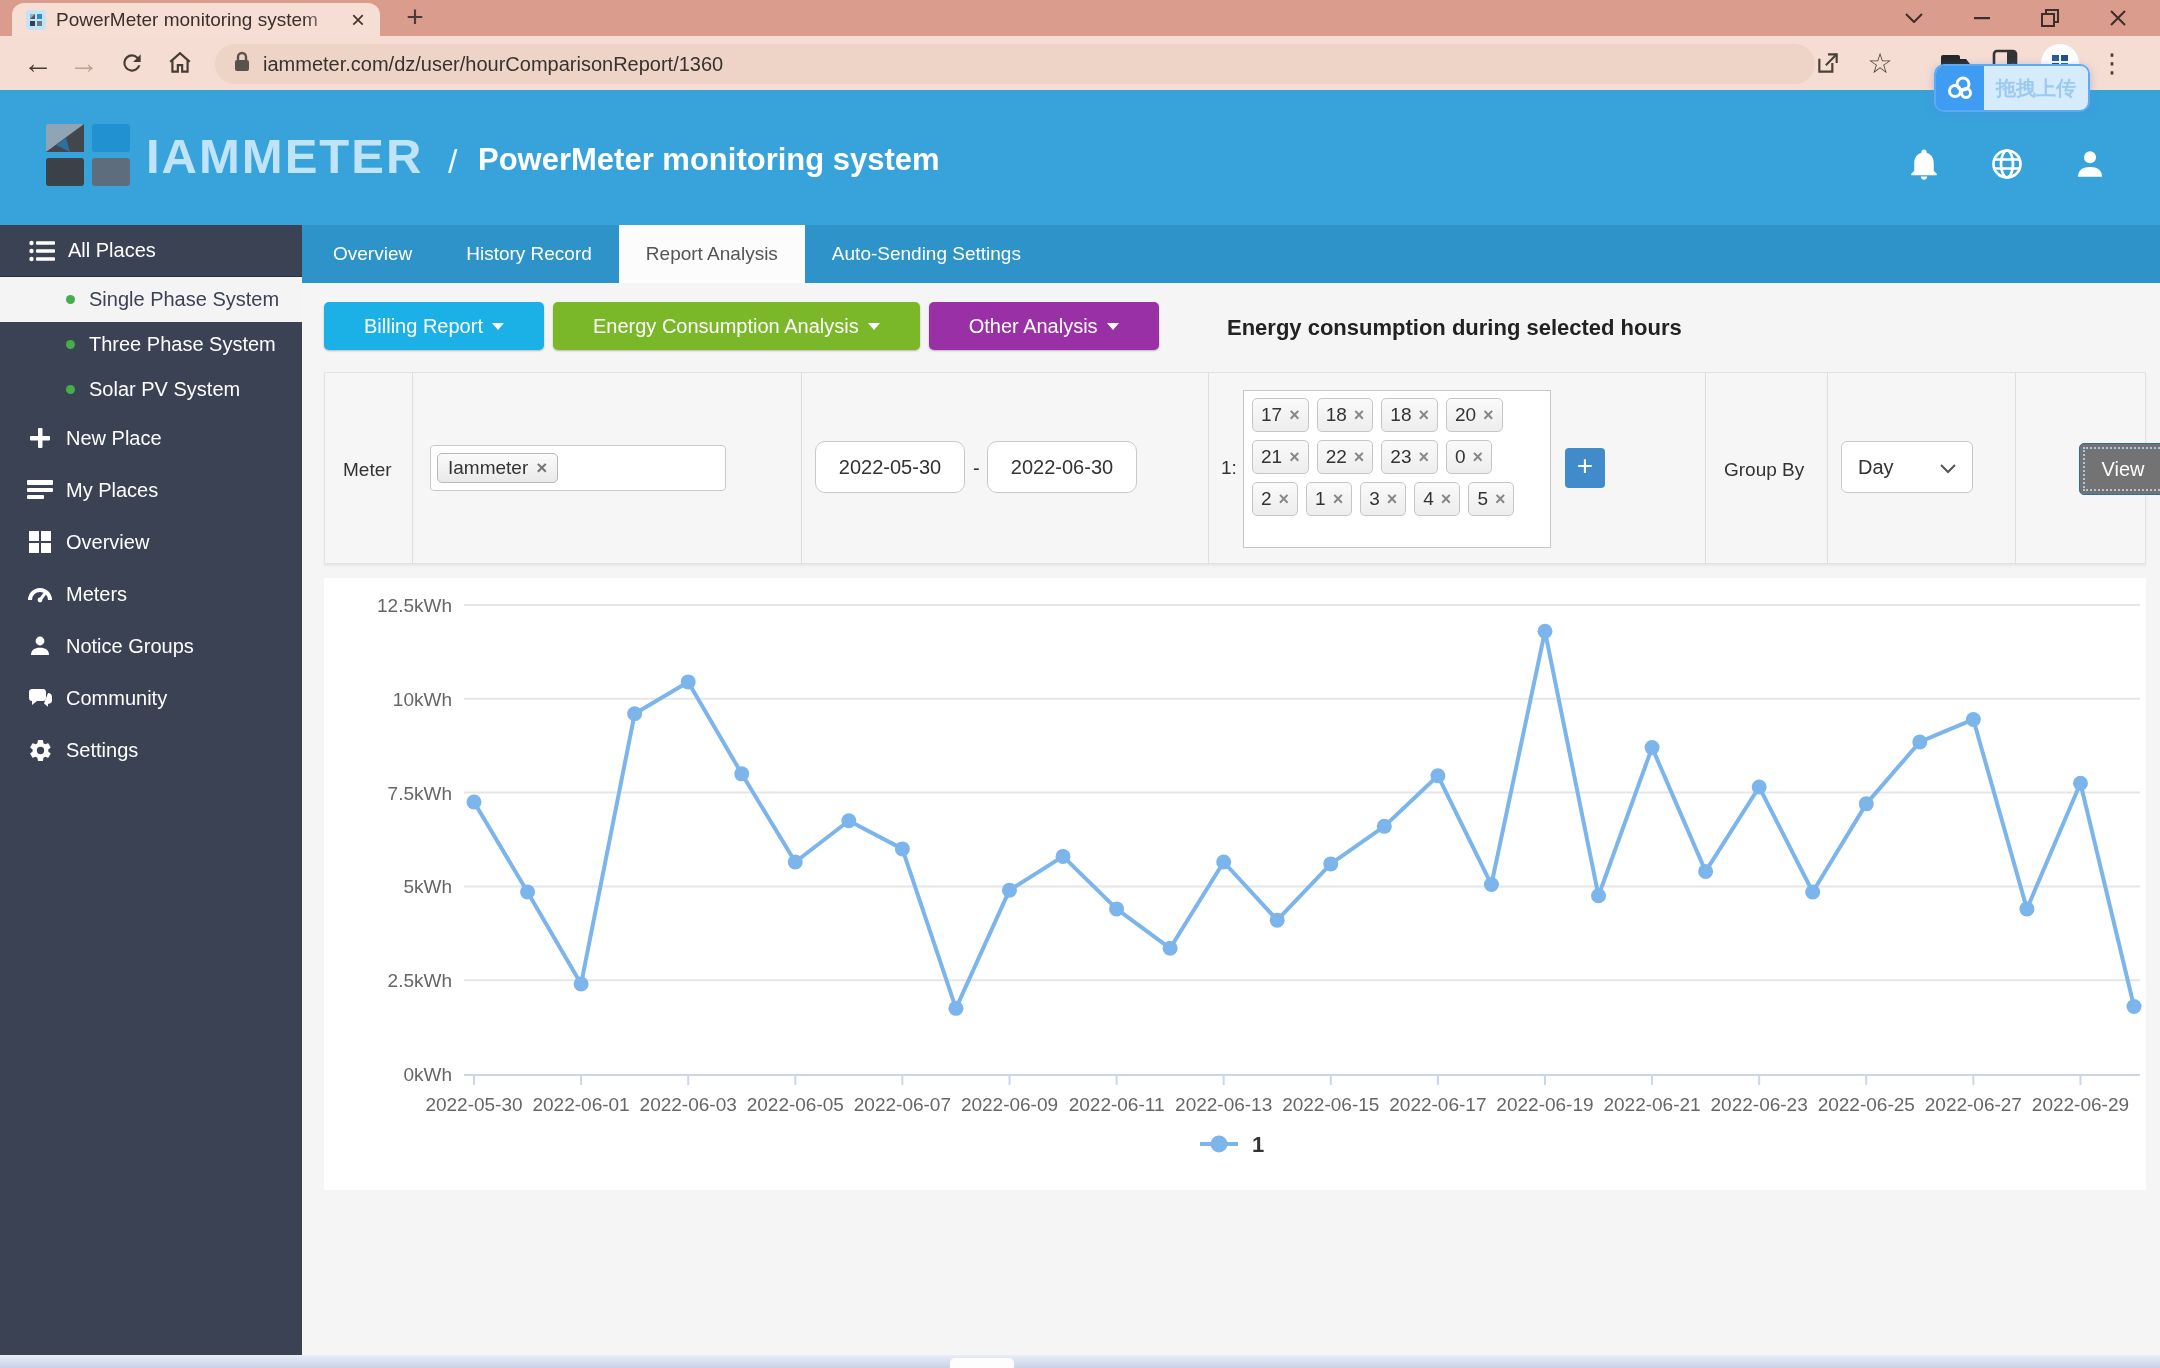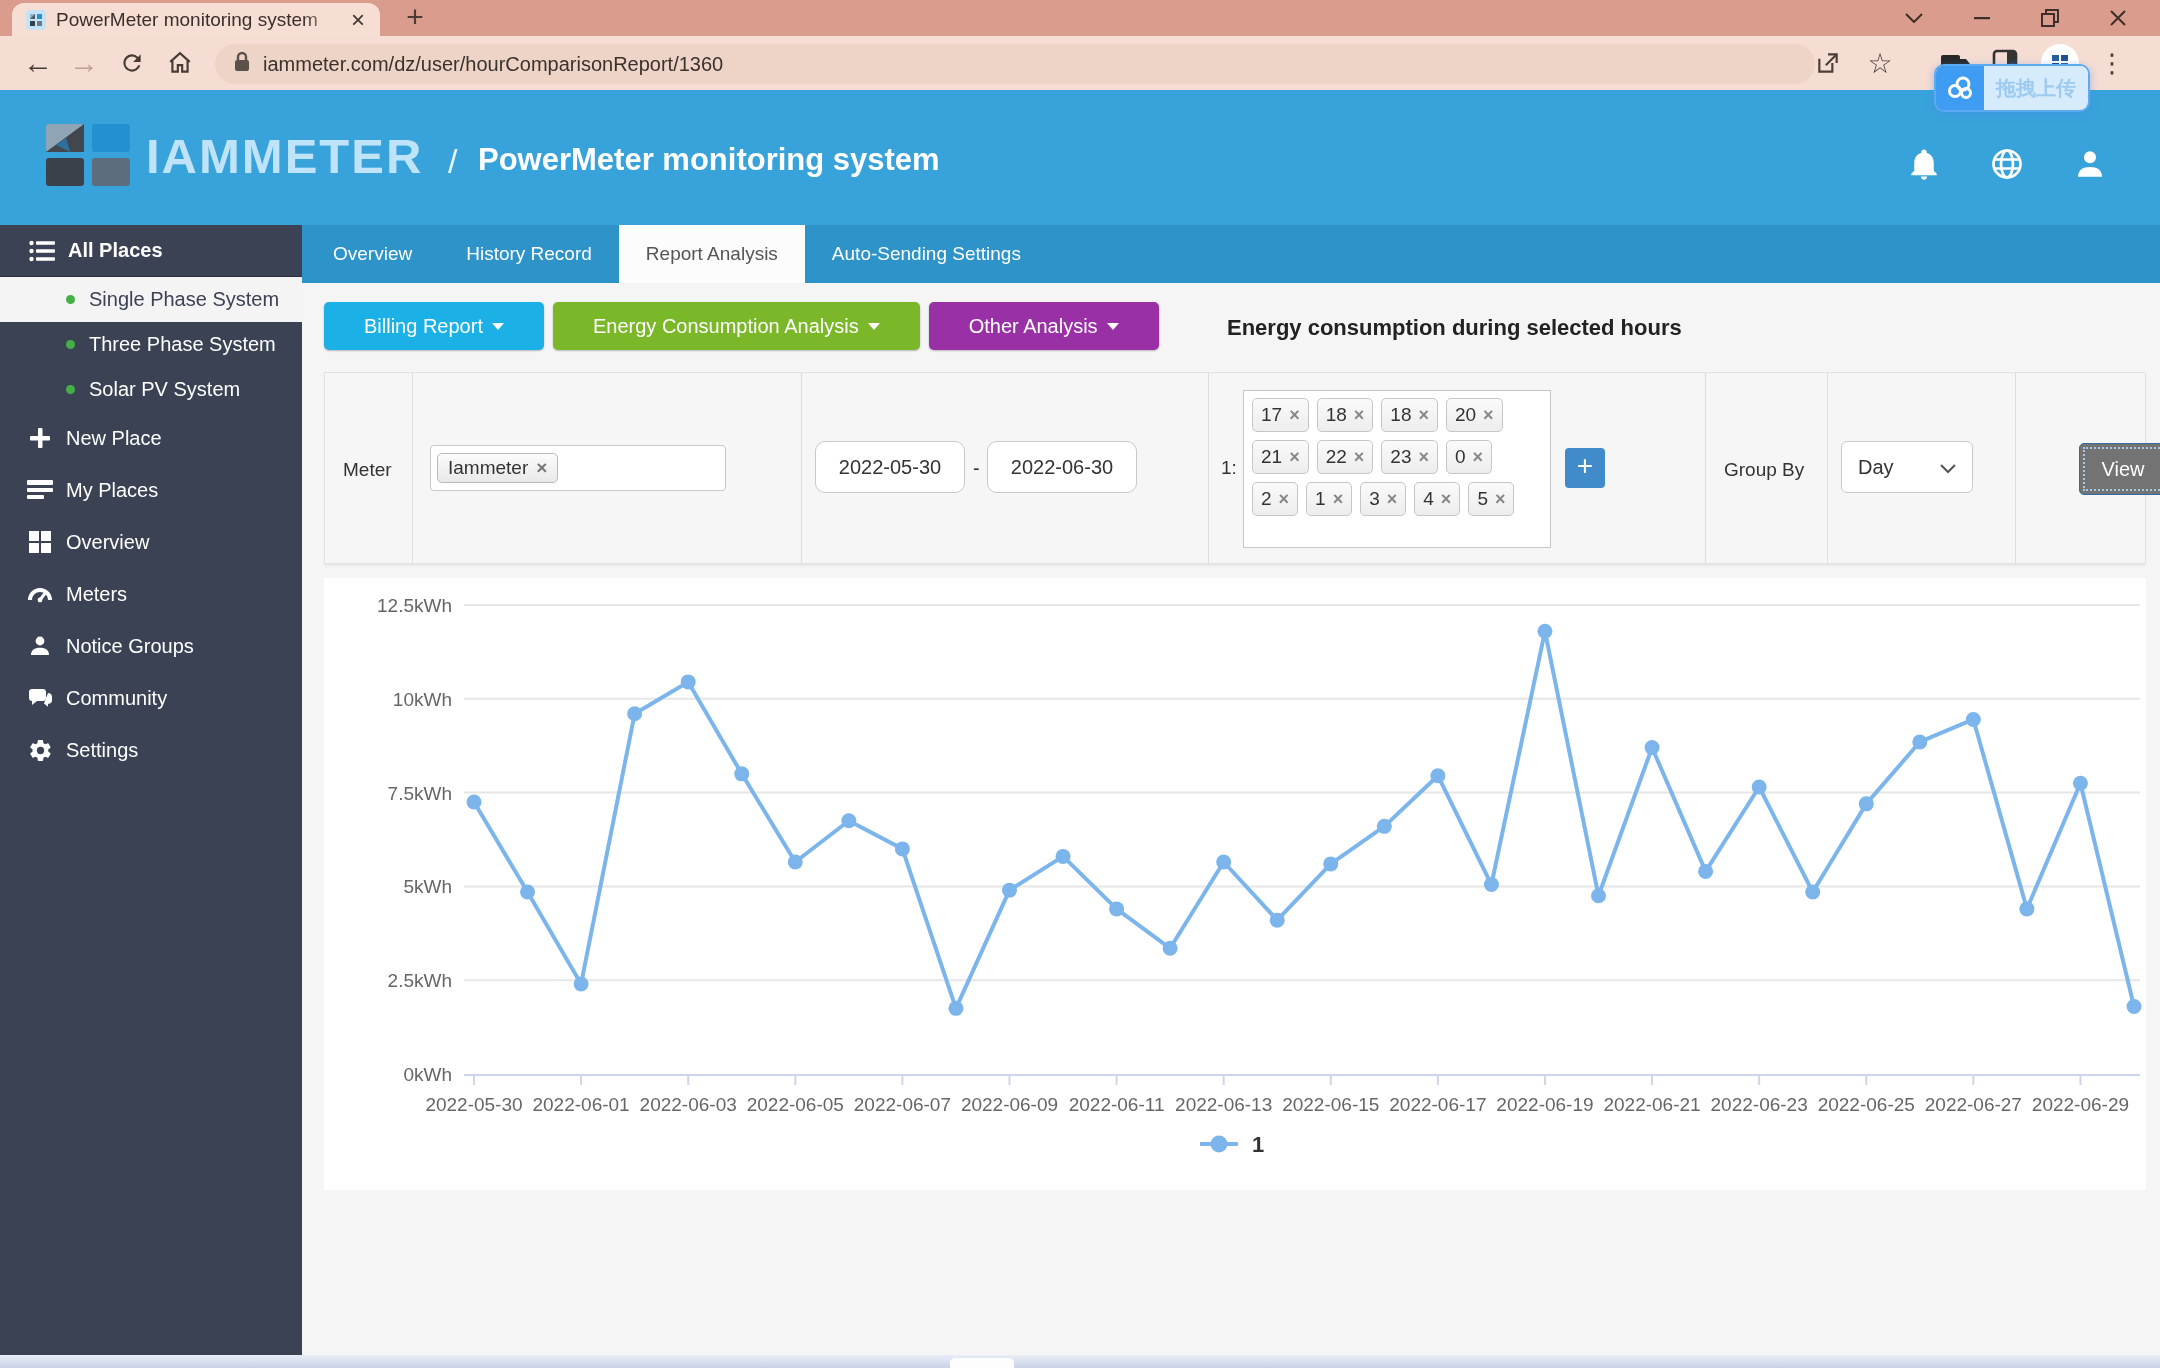--- a/index.html
+++ b/index.html
@@ -46,21 +46,21 @@
   .hdr-ic{position:absolute;top:54px;width:40px;height:40px;display:flex;align-items:center;justify-content:center;}
 
   
   .navbar{position:absolute;left:302px;top:225px;width:1858px;height:58px;background:#2d93c8;
     display:flex;align-items:stretch;padding-left:4px;}
   .nav-tab{padding:0 27px;display:flex;align-items:center;font-size:19px;color:#fff;cursor:pointer;}
   .nav-tab.active{background:#fcfcfc;color:#555;}
 
   
   .sidebar{position:absolute;left:0;top:225px;width:302px;height:1130px;background:#3a4254;}
-  .sb-header{height:52px;display:flex;align-items:center;color:#fff;font-size:20px;font-weight:bold;
+  .sb-header{height:52px;display:flex;align-items:center;color:#fff;font-size:20px;font-weight:normal;
     border-bottom:1px solid rgba(0,0,0,.28);text-align:center;}
   .sb-header .sb-ic{margin:0 12px 0 28px;}
   .sb-item{height:52px;display:flex;align-items:center;color:#fff;font-size:20px;cursor:pointer;}
   .sb-item.sub{height:45px;}
   .sb-item.active{background:#f4f4f5;color:#3b4254;}
   .sb-ic{width:28px;height:28px;display:flex;align-items:center;justify-content:center;margin:0 12px 0 26px;}
   .sb-dot{width:9px;height:9px;border-radius:50%;background:#44af49;margin:0 14px 0 66px;flex:0 0 9px;}
 
   
   .main{position:absolute;left:302px;top:283px;width:1858px;height:1072px;background:#f5f5f5;}

